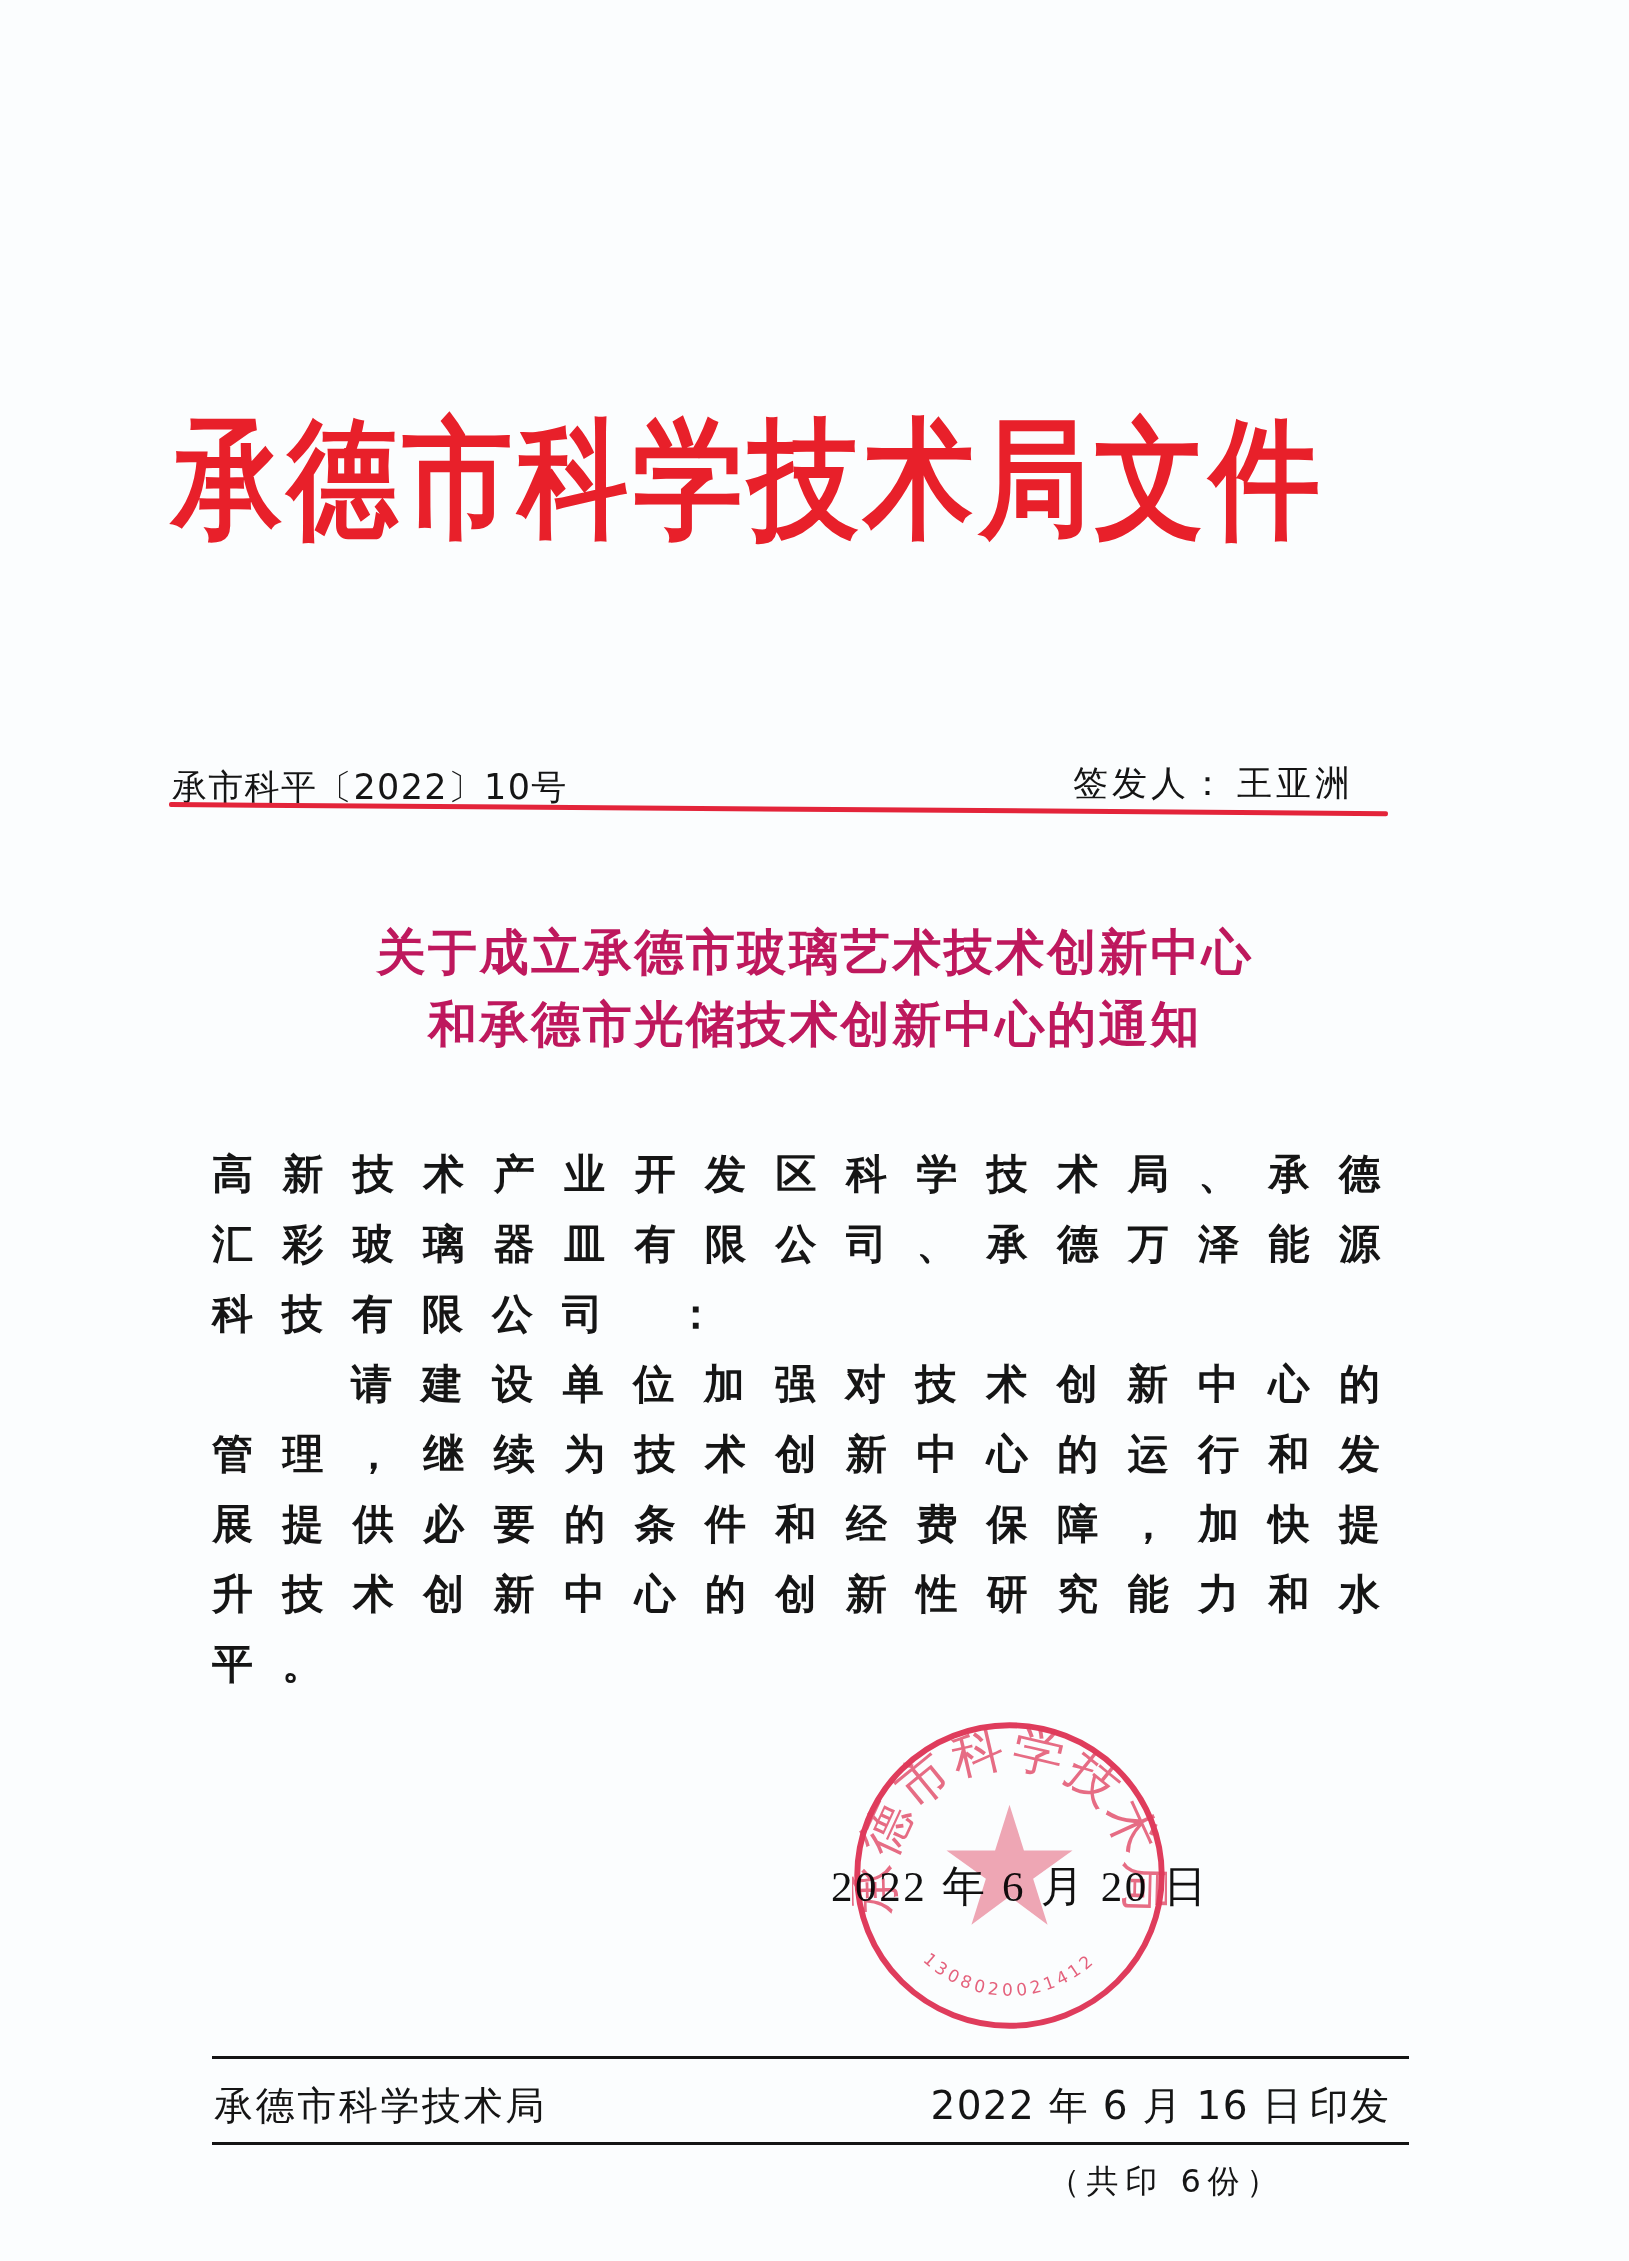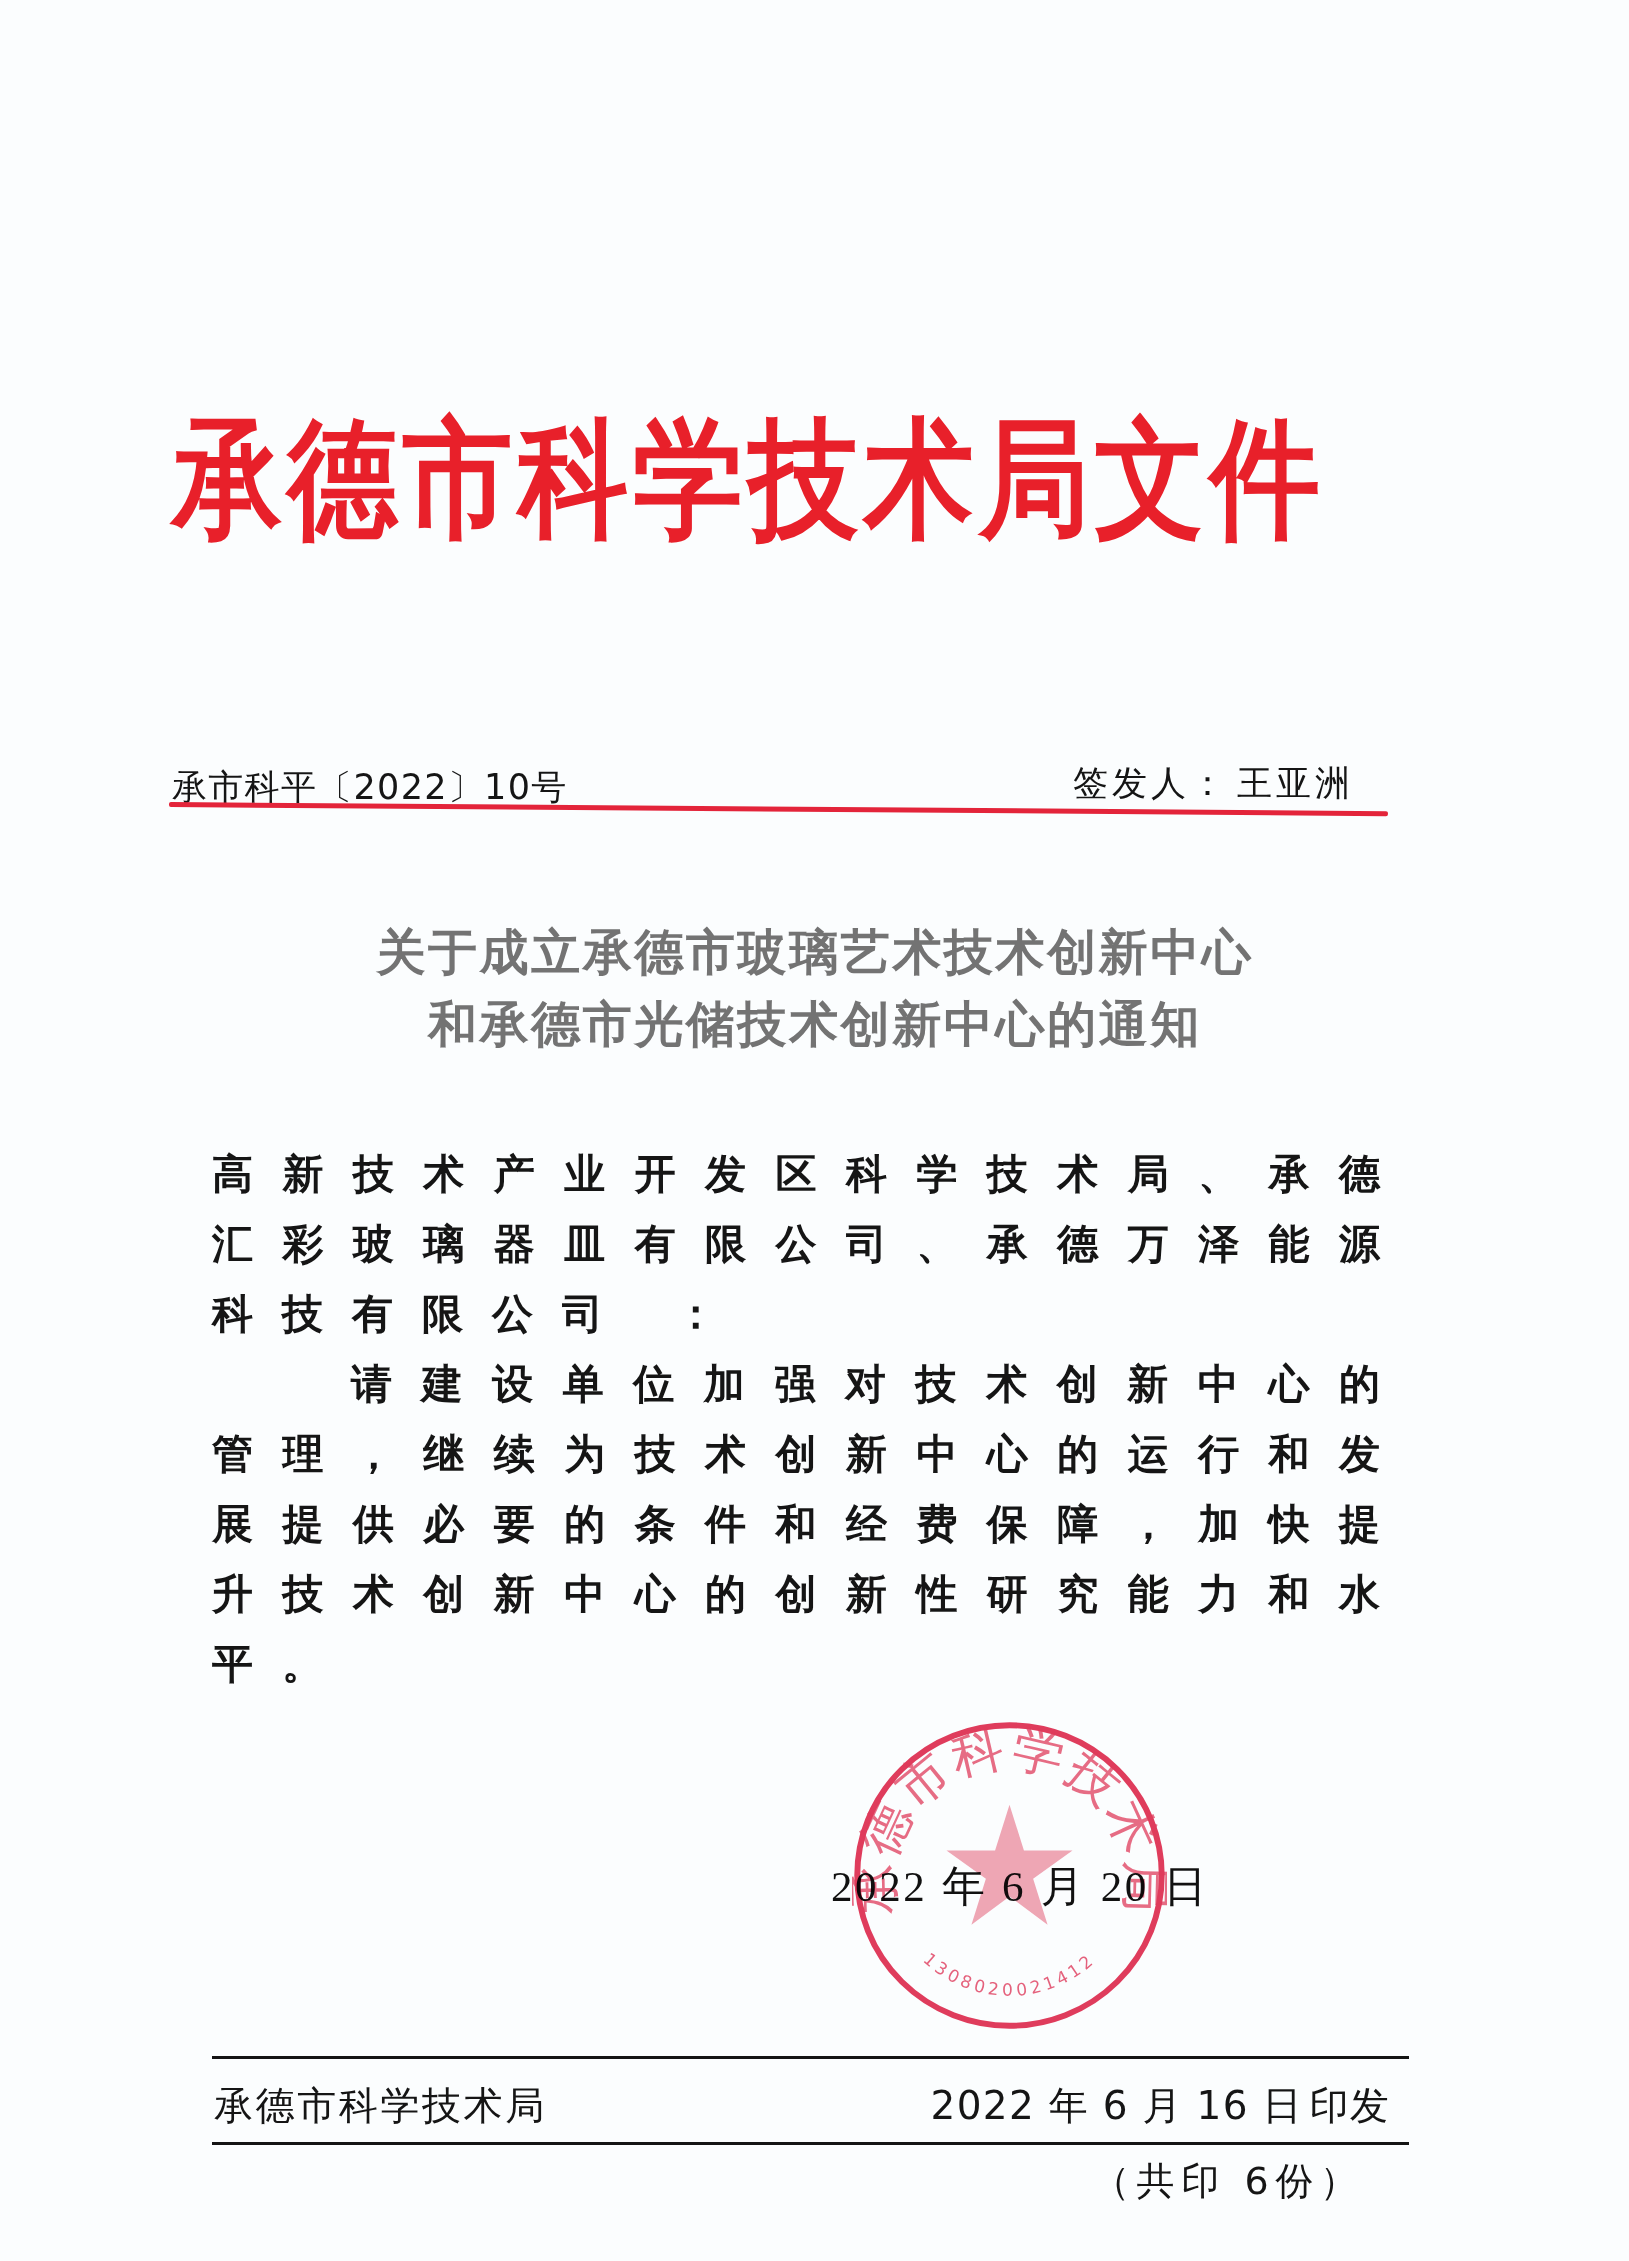--- a/index.html
+++ b/index.html
@@ -59,21 +59,21 @@
     .doc-title {
       position: absolute;
       left: 158px; top: 916px;
       width: 1314px;
       text-align: center;
       font-family: "DejaVu Serif", "Liberation Serif", serif;
       font-weight: bold;
       font-size: 49px;
       line-height: 72px;
       letter-spacing: 2.6px;
-      color: #737373;
+      color: #be185d;
     }
     .doc-title div { white-space: nowrap; }
 
     
     .body-text {
       position: absolute;
       left: 212px; top: 1139px;
       width: 1197px;
       font-family: "DejaVu Sans", "Liberation Sans", sans-serif;
       font-size: 41px;
@@ -124,23 +124,23 @@
       font-family: "DejaVu Sans", "Liberation Sans", sans-serif;
       font-size: 39px;
       line-height: 53px;
       color: #151515;
     }
     .footer-org { position: absolute; left: 0; top: 0; letter-spacing: 2.6px; white-space: nowrap; }
     .footer-date { position: absolute; right: 0; top: 0; white-space: nowrap; letter-spacing: 1.3px; }
     .footer-date span { margin-left: 6.6px; }
     .copies {
       position: absolute;
-      left: 1092px; top: 2156px;
-      font-family: "DejaVu Sans", "Liberation Sans", sans-serif;
-      font-size: 38px;
+      left: 1048px; top: 2156px;
+      font-family: "DejaVu Sans", "Liberation Sans", sans-serif;
+      font-size: 32px;
       line-height: 50px;
       color: #151515;
       white-space: nowrap;
       letter-spacing: 6.6px;
     }
   </style>
 </head>
 <body>
 
 <div class="page">

